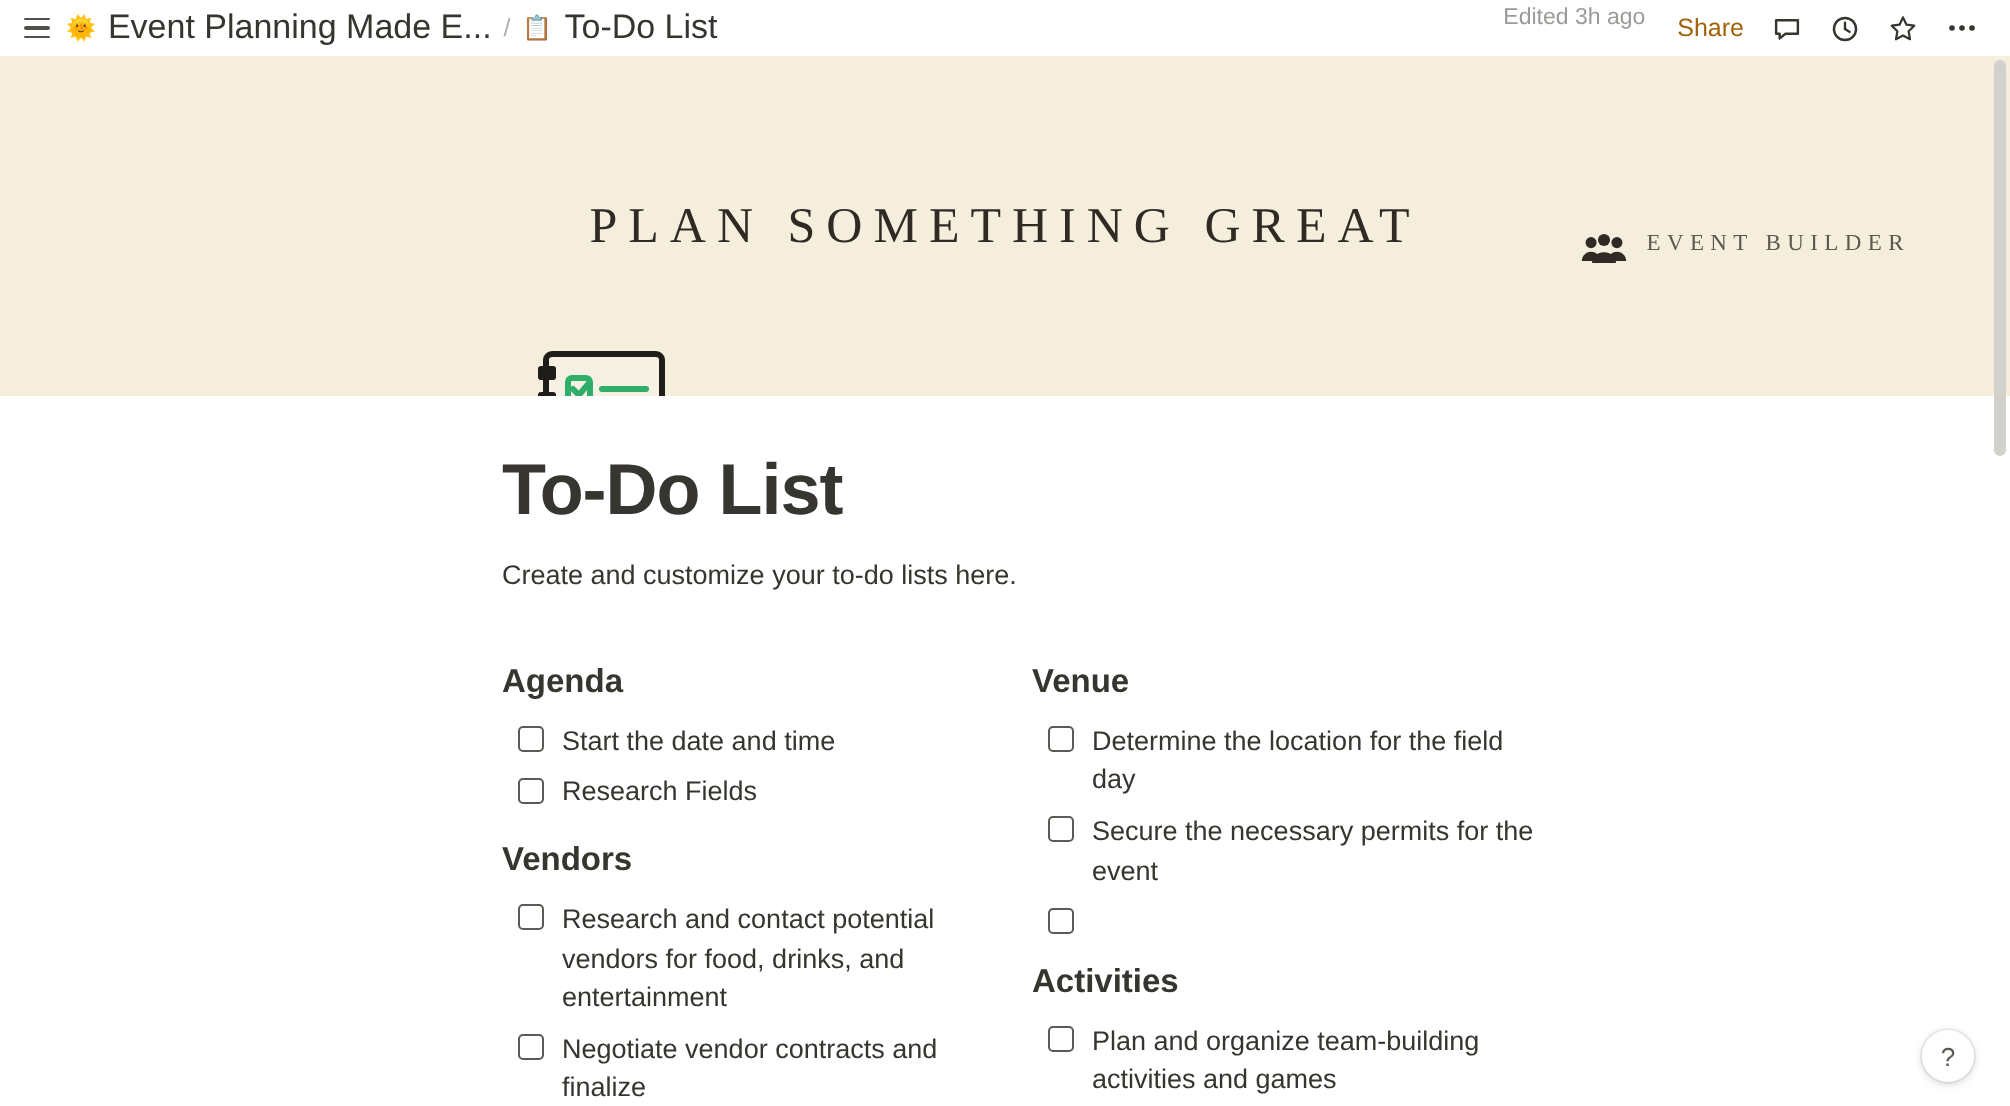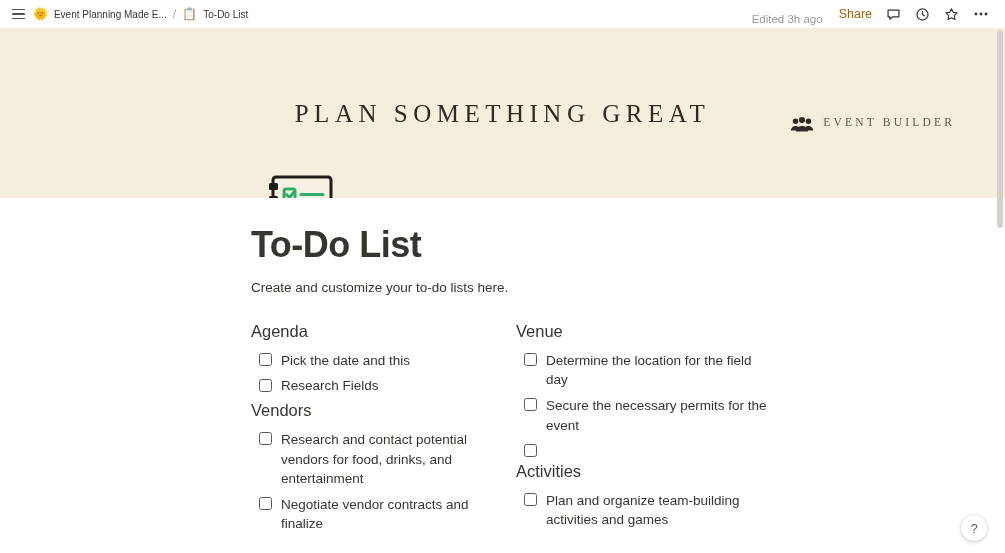--- a/index.html
+++ b/index.html
@@ -28,28 +28,28 @@
     align-items: center; gap: 3px;
     cursor: pointer; flex: 0 0 auto;
   }
   .hamburger span { display: block; width: 13px; height: 1.4px; background: #52504a; border-radius: 1px; }
 
   .crumb {
     display: flex; align-items: center; gap: 6px;
     padding: 2px 5px; border-radius: 4px; cursor: pointer;
     white-space: nowrap;
   }
-  .crumb-label { font-size: 10px; color: #37352f; }
+  .crumb-label { font-size: 17px; color: #37352f; }
   .crumb-sep { color: #b3b1ad; font-size: 12.5px; padding: 0 1px; }
 
   .emoji-ico { font-size: 12px; line-height: 1; display: inline-block; }
 
   .topbar-right {
     margin-left: auto;
-    display: flex; align-items: flex-end; gap: 2px;
+    display: flex; align-items: flex-start; gap: 2px;
   }
   .edited { font-size: 11.5px; color: #9b9a97; padding: 0 8px; white-space: nowrap; }
   .tb-btn {
     display: flex; align-items: center; justify-content: center;
     height: 22px; min-width: 22px; padding: 0 6px;
     border-radius: 4px; cursor: pointer;
     font-size: 12.5px; color: #a16207;
   }
   .tb-ico svg { display: block; }
 
@@ -118,24 +118,24 @@
   .columns {
     display: flex;
     margin-top: 22px;
     gap: 0;
   }
   .col { width: 265px; flex: 0 0 265px; }
   .col.col-right { margin-left: 0; }
 
   h2.sec {
     font-size: 16.5px;
-    font-weight: 400;
+    font-weight: 700;
     color: #37352f;
     margin-bottom: 7px;
-    margin-top: 2px;
+    margin-top: 12px;
   }
   .sec-gap { margin-top: 20px; }
 
   .todo {
     display: flex;
     align-items: flex-start;
     gap: 9px;
     padding: 3px 2px 3px 8px;
     font-size: 13.5px;
     line-height: 1.45;
@@ -273,21 +273,21 @@
     <div class="page-title">To-Do List</div>
     <div class="page-sub">Create and customize your to-do lists here.</div>
 
     <div class="columns">
 
       <div class="col col-left">
 
         <h2 class="sec">Agenda</h2>
         <div class="todo">
           <div class="cbox"></div>
-          <div class="todo-text">Pick the date and this</div>
+          <div class="todo-text">Start the date and time</div>
         </div>
         <div class="todo">
           <div class="cbox"></div>
           <div class="todo-text">Research Fields</div>
         </div>
 
         <h2 class="sec sec-gap">Vendors</h2>
         <div class="todo">
           <div class="cbox"></div>
           <div class="todo-text">Research and contact potential vendors for food, drinks, and entertainment</div>

